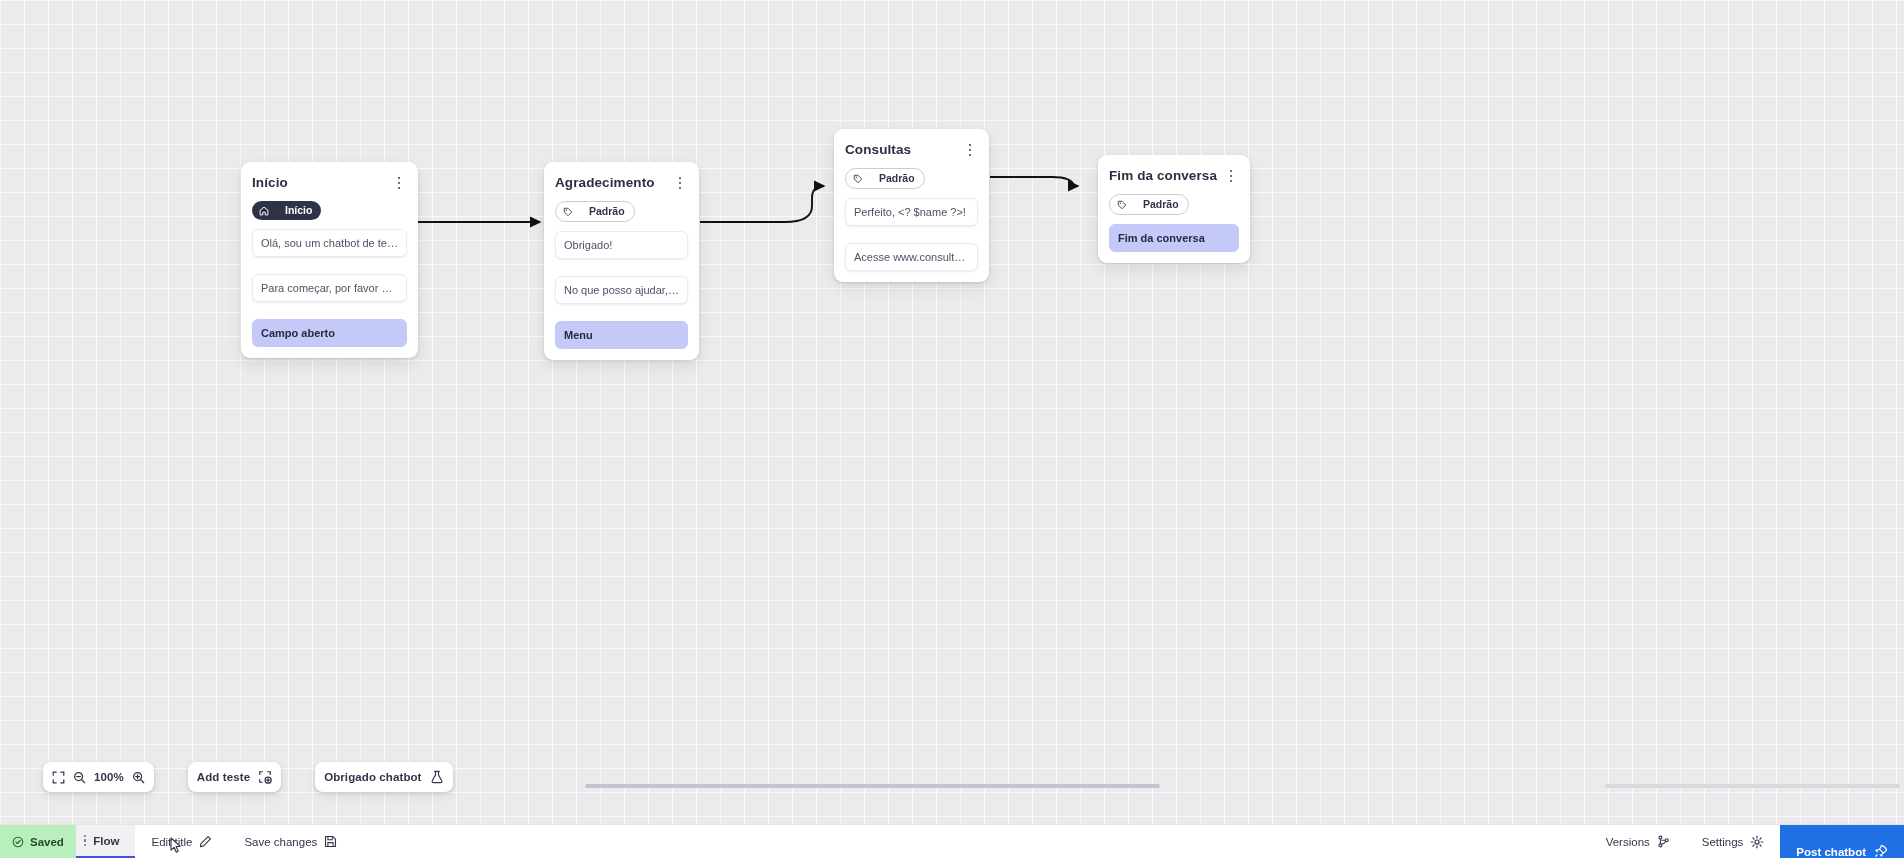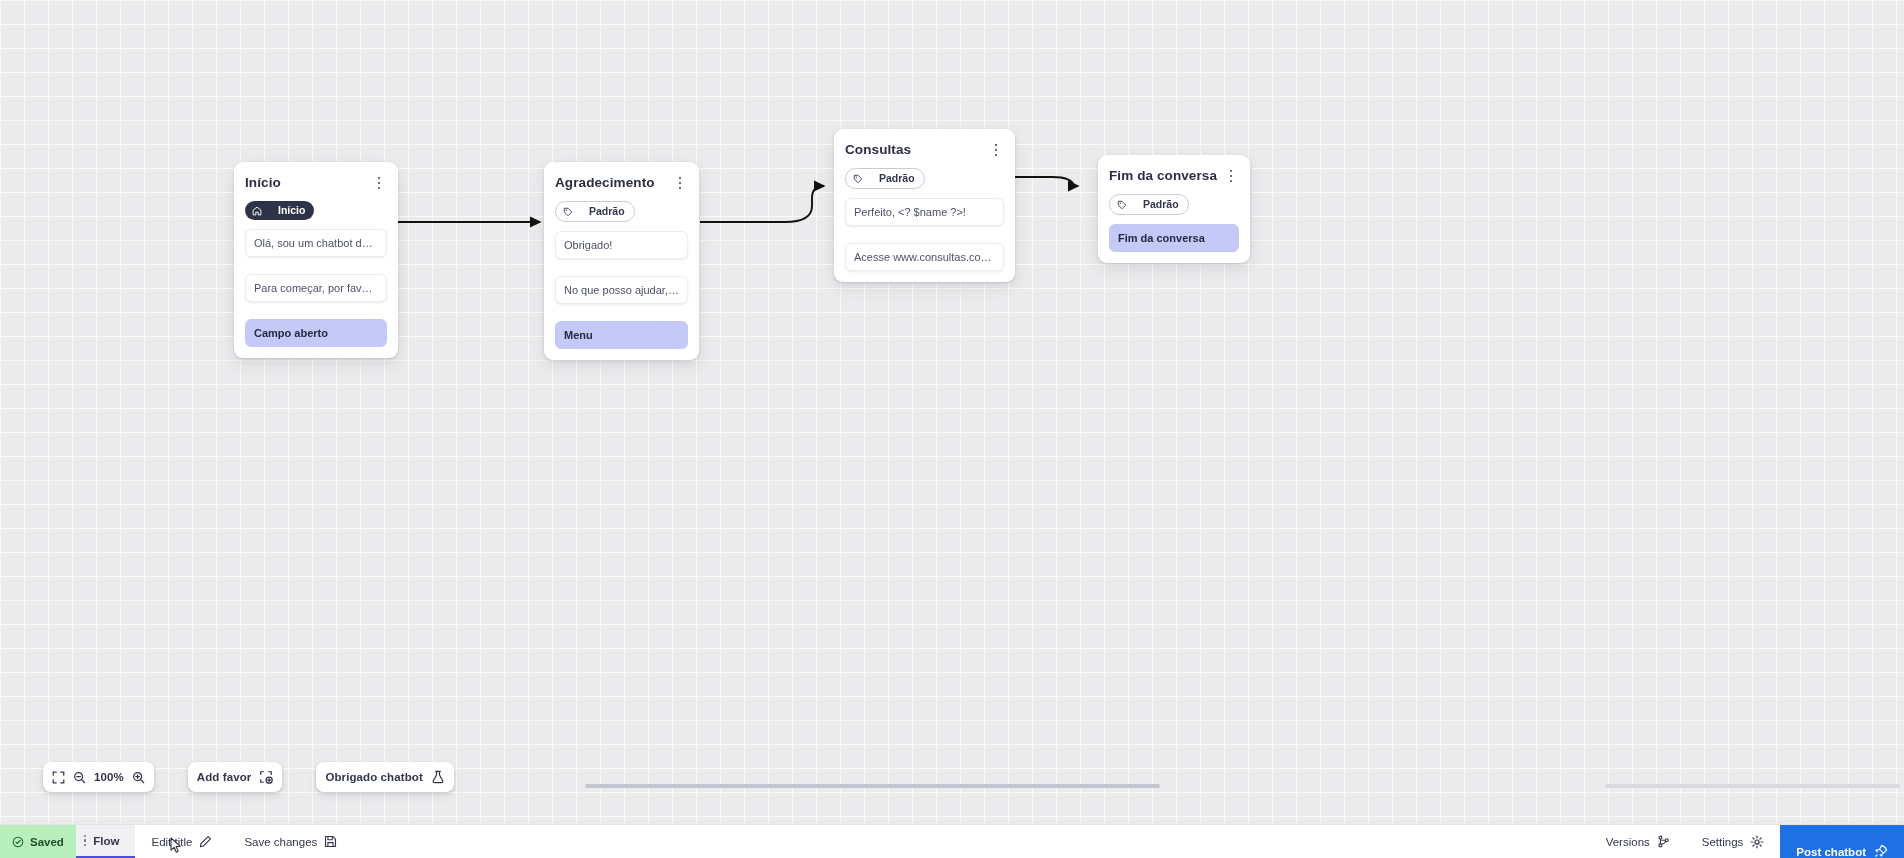--- a/index.html
+++ b/index.html
@@ -115,21 +115,21 @@
       <defs>
         <marker id="ah" markerWidth="7" markerHeight="7" refX="5.4" refY="3" orient="auto">
           <path d="M0,0 L6.2,3 L0,6 Z" fill="#111"></path>
         </marker>
       </defs>
       <path d="M397,222 L540,222" stroke="#111" stroke-width="1.9" fill="none" marker-end="url(#ah)"></path>
       <path d="M700,222 L785,222 Q812,222 812,206 L812,198 Q812,186 824,186" stroke="#111" stroke-width="1.9" fill="none" marker-end="url(#ah)"></path>
       <path d="M990,177 L1052,177 Q1072,177 1074,186 L1078,186" stroke="#111" stroke-width="1.9" fill="none" marker-end="url(#ah)"></path>
     </svg>
 
-    <div class="node" style="left:234px; top:162px; width:164px;">
+    <div class="node" style="left:241px; top:162px; width:177px;">
       <div class="node-head">
         <div class="node-title">Início</div>
         <div class="kebab">
             <i></i>
             <i></i>
             <i></i>
           </div>
       </div>
       <div class="tag tag-dark">
         <svg width="10" height="10" viewBox="0 0 16 16">
@@ -160,21 +160,21 @@
         </svg>
         <span>Padrão</span>
       </div>
       <div class="rows">
         <div class="row">Obrigado!</div>
         <div class="row">No que posso ajudar, &lt;? $name ...</div>
         <div class="row accent">Menu</div>
       </div>
     </div>
 
-    <div class="node" style="left:834px; top:129px; width:181px;">
+    <div class="node" style="left:834px; top:129px; width:155px;">
       <div class="node-head">
         <div class="node-title">Consultas</div>
         <div class="kebab">
             <i></i>
             <i></i>
             <i></i>
           </div>
       </div>
       <div class="tag tag-outline">
         <svg width="10" height="10" viewBox="0 0 16 16">
@@ -226,21 +226,21 @@
         <span class="fb-label">100%</span>
         <span class="fb-ico">
           <svg width="13" height="13" viewBox="0 0 16 16">
             <circle cx="6.9" cy="6.9" r="4.9" fill="none" stroke="#32364b" stroke-width="1.5"></circle>
             <path d="M10.5 10.5 14.4 14.4M4.6 6.9h4.6M6.9 4.6v4.6" stroke="#32364b" stroke-width="1.5" stroke-linecap="round"></path>
           </svg>
         </span>
       </div>
 
       <div class="fb-group">
-        <span class="fb-label">Add favor</span>
+        <span class="fb-label">Add teste</span>
         <span class="fb-ico">
           <svg width="14" height="14" viewBox="0 0 16 16">
             <path d="M2 5V2h3M11 2h3v3M2 11v3h3" fill="none" stroke="#32364b" stroke-width="1.4" stroke-linecap="round"></path>
             <circle cx="11.6" cy="11.6" r="3.5" fill="none" stroke="#32364b" stroke-width="1.4"></circle>
             <path d="M9.9 11.6h3.4M11.6 9.9v3.4" stroke="#32364b" stroke-width="1.4" stroke-linecap="round"></path>
           </svg>
         </span>
       </div>
 
       <div class="fb-group">

